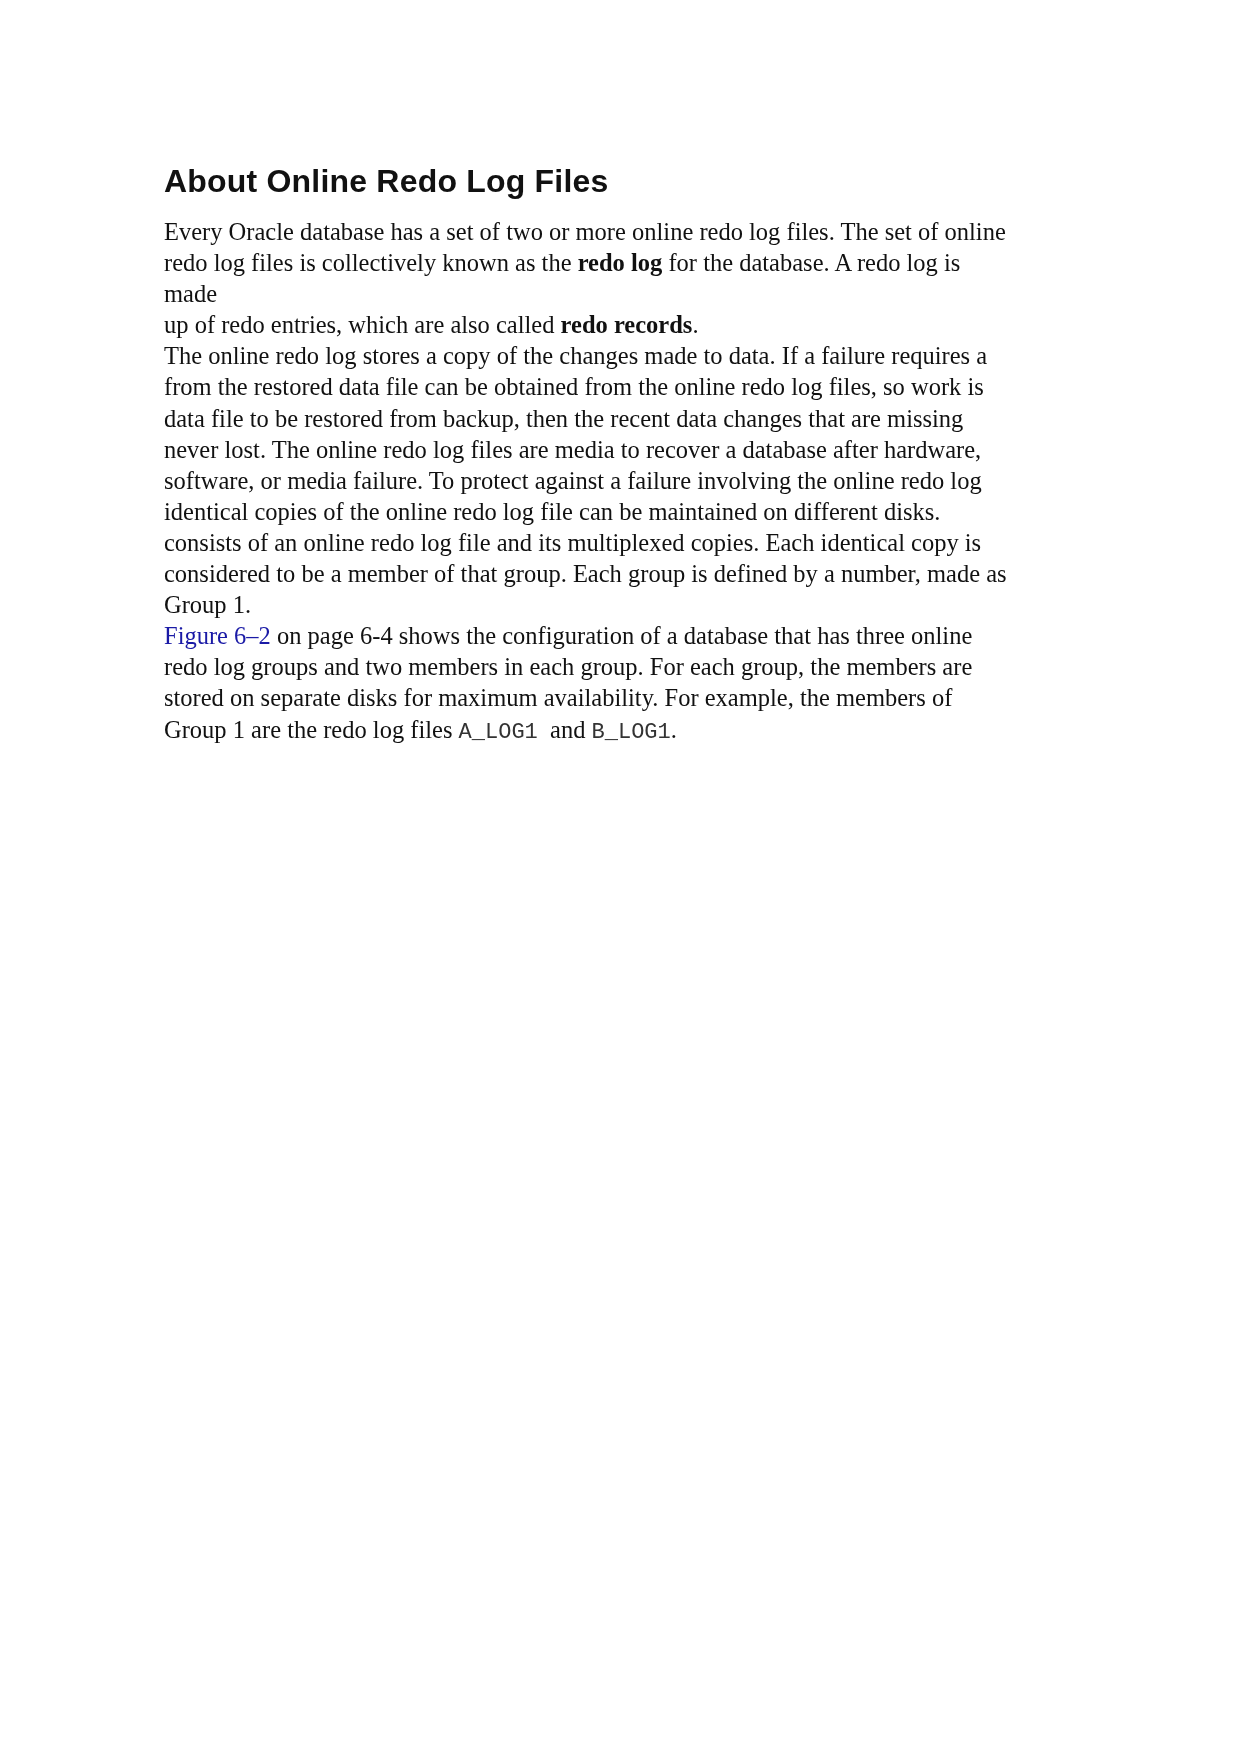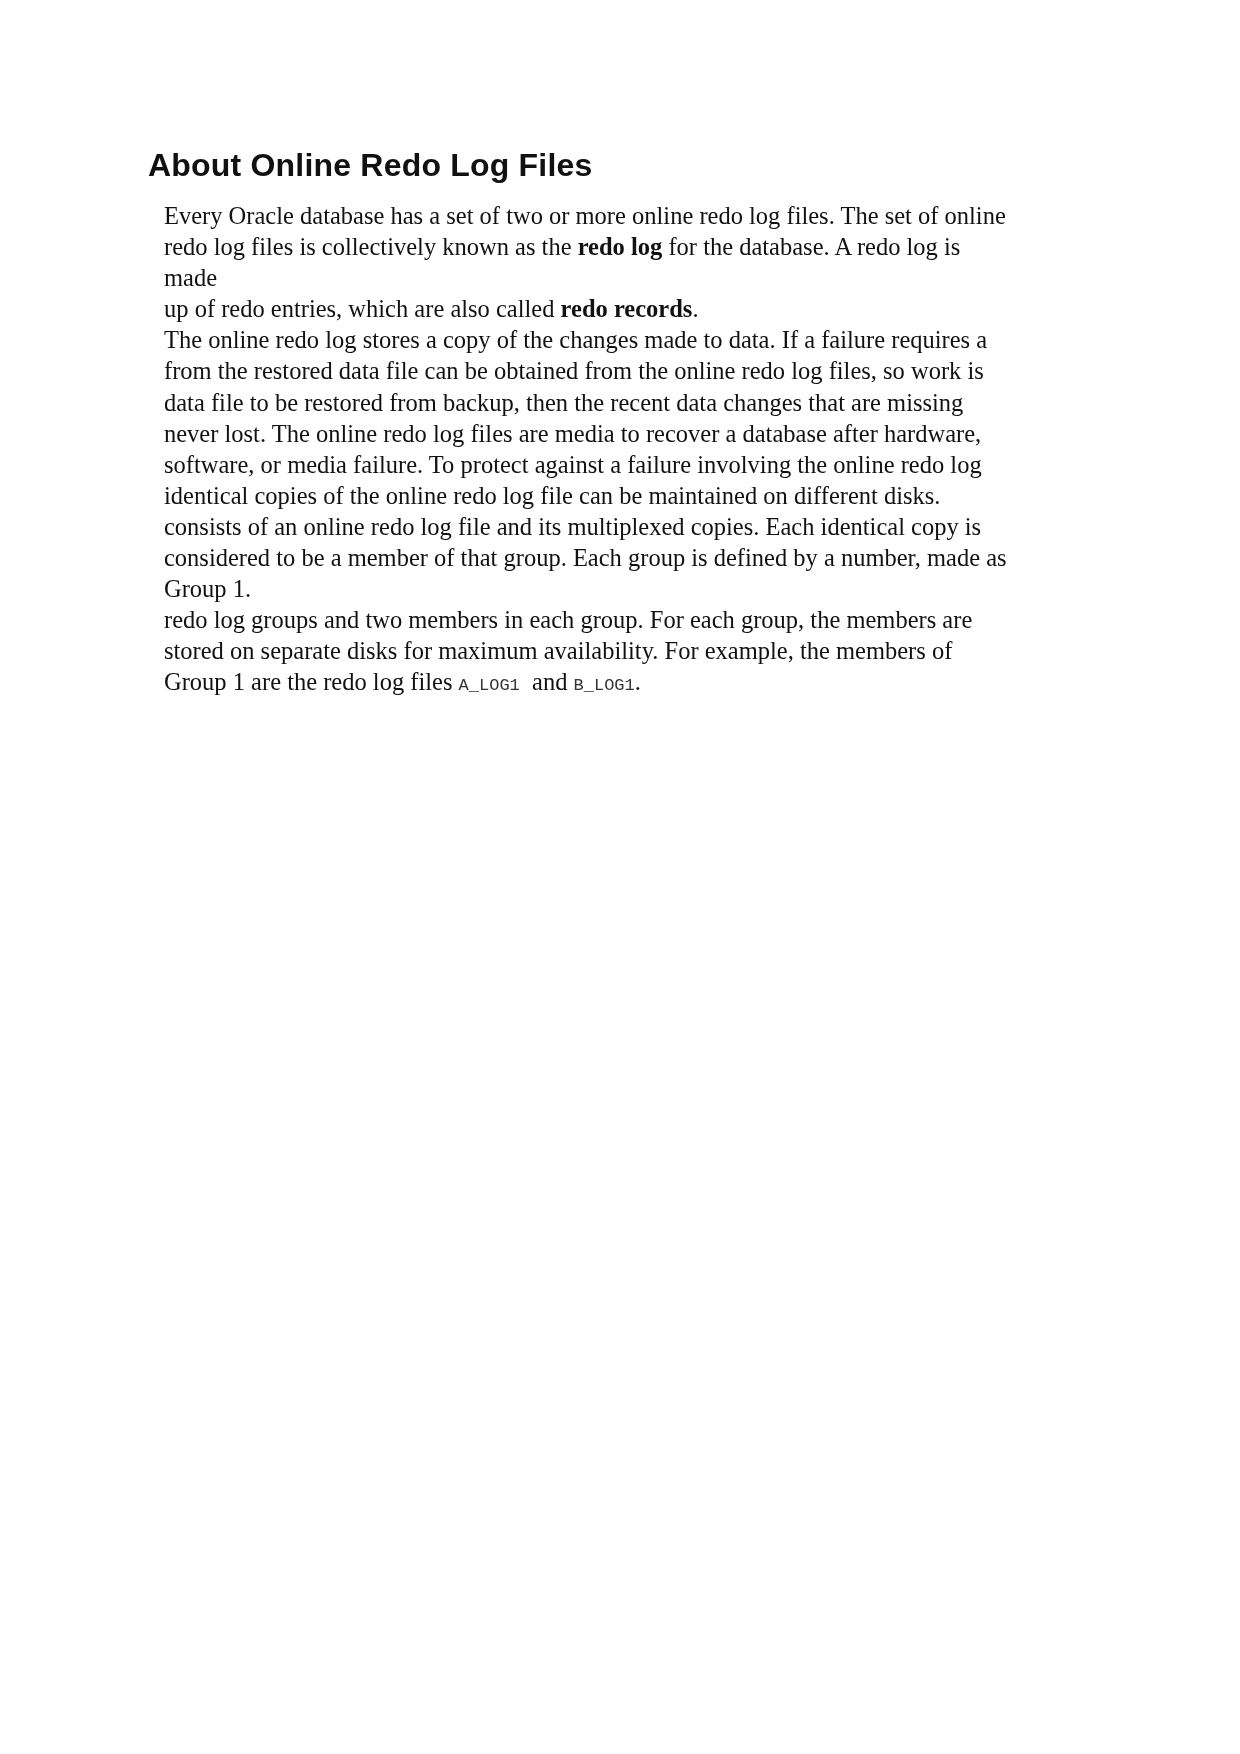--- a/index.html
+++ b/index.html
@@ -4,52 +4,53 @@
   <style>
     html, body { margin: 0; padding: 0; background: #ffffff; }
     body { width: 1240px; height: 1754px; position: relative; overflow: hidden; }
     .page { position: absolute; left: 148px; top: 146px; width: 940px; }
     .title {
       font-family: "Liberation Sans", sans-serif;
       font-weight: bold;
       font-size: 32px;
       line-height: 38px;
       color: #111;
-      margin: 0;
+      margin: 16px;
       letter-spacing: 0.2px;
     }
     .body {
       font-family: "Liberation Serif", serif;
       font-size: 24.5px;
       line-height: 31.1px;
       color: #111;
       margin: 16px;
       white-space: nowrap;
     }
     .line { display: block; height: 31.1px; }
     b { font-weight: bold; }
     .link { color: #1a1aa6; cursor: pointer; }
-    .mono { font-family: "Liberation Mono", monospace; font-size: 17px; color: #333; text-align: center; }
+    .mono { font-family: "Liberation Mono", monospace; font-size: 22px; color: #333; text-align: center; }
   </style>
 </head>
 <body>
 
 <div class="page">
   <h1 class="title">About Online Redo Log Files</h1>
   <div class="body">
     <span class="line"><span>Every Oracle database has a set of two or more online redo log files. The set of online</span></span>
     <span class="line"><span>redo log files is collectively known as the </span><b>redo log</b><span> for the database. A redo log is</span></span>
     <span class="line"><span>made</span></span>
     <span class="line"><span>up of redo entries, which are also called </span><b>redo records</b><span>.</span></span>
     <span class="line"><span>The online redo log stores a copy of the changes made to data. If a failure requires a</span></span>
     <span class="line"><span>from the restored data file can be obtained from the online redo log files, so work is</span></span>
     <span class="line"><span>data file to be restored from backup, then the recent data changes that are missing</span></span>
     <span class="line"><span>never lost. The online redo log files are media to recover a database after hardware,</span></span>
     <span class="line"><span>software, or media failure. To protect against a failure involving the online redo log</span></span>
     <span class="line"><span>identical copies of the online redo log file can be maintained on different disks.</span></span>
     <span class="line"><span>consists of an online redo log file and its multiplexed copies. Each identical copy is</span></span>
     <span class="line"><span>considered to be a member of that group. Each group is defined by a number, made as</span></span>
     <span class="line"><span>Group 1.</span></span>
+    <span class="line"><a class="link">Figure 6–2</a><span> on page 6-4 shows the configuration of a database that has three online</span></span>
     <span class="line"><span>redo log groups and two members in each group. For each group, the members are</span></span>
     <span class="line"><span>stored on separate disks for maximum availability. For example, the members of</span></span>
     <span class="line"><span>Group 1 are the redo log files </span><span class="mono">A_LOG1</span><span style="white-space:pre">  and </span><span class="mono">B_LOG1</span><span>.</span></span>
   </div>
 </div>
 
 </body></html>

